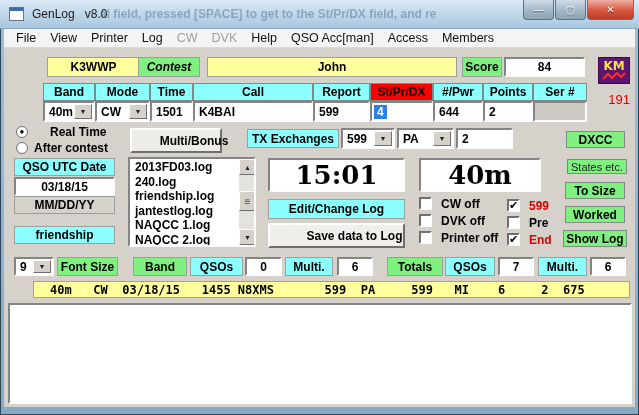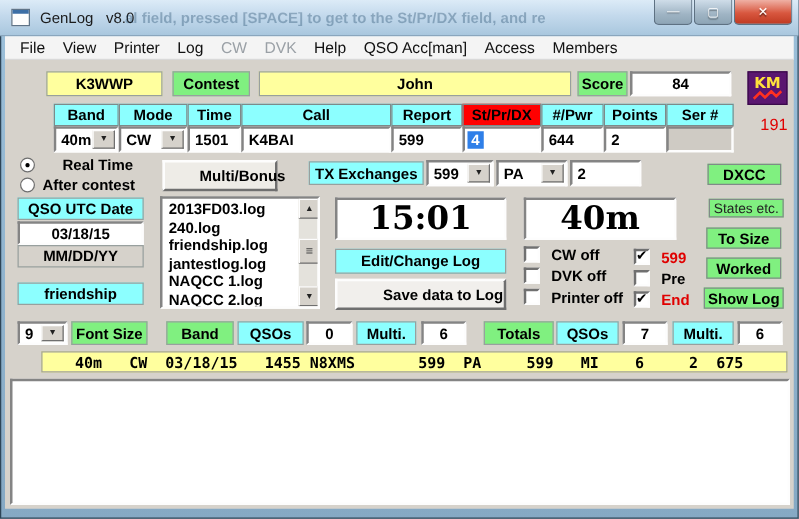--- a/index.html
+++ b/index.html
@@ -68,21 +68,21 @@
       justify-content:center;font-size:7px;color:#222;}
   .sbthumb{position:absolute;left:0;top:32px;width:15px;height:18px;background:#d6d2cb;
       border:1px solid;border-color:#fdfdfd #6f6f6f #6f6f6f #fdfdfd;display:flex;
       align-items:center;justify-content:center;font-size:10px;color:#444;}
   .kmicon{background:#5a1670;border:1px solid #3a0a4a;display:flex;flex-direction:column;
       align-items:center;justify-content:center;}
   .kmtext{color:#ffe23c;font-weight:bold;font-size:12px;line-height:11px;font-family:"DejaVu Sans",sans-serif;}
   .counter{color:#e00000;font-size:13px;font-weight:normal;text-align:right;}
   .logline{display:flex;align-items:center;background:#ffff9e;border:1px solid #a0a098;
       font-family:"DejaVu Sans Mono",monospace;font-size:12px;font-weight:bold;white-space:pre;
-      padding-left:26px;}
+      padding-left:16px;}
 </style>
 </head>
 <body>
 
 <div class="win">
 
   <div class="abs titlebar">
     <div class="abs app-icon">
         <div class="app-icon-bar"></div>
       </div>
@@ -109,22 +109,22 @@
     <span class="mi dis">CW</span>
     <span class="mi dis">DVK</span>
     <span class="mi">Help</span>
     <span class="mi">QSO Acc[man]</span>
     <span class="mi">Access</span>
     <span class="mi">Members</span>
   </div>
 
   <div class="abs client"></div>
 
-  <div class="abs lbl yellow" style="left:37px;top:57px;width:93px;height:20px;">K3WWP</div>
-  <div class="abs lbl green" style="left:138px;top:57px;width:62px;height:20px;">Contest</div>
+  <div class="abs lbl yellow" style="left:47px;top:57px;width:93px;height:20px;">K3WWP</div>
+  <div class="abs lbl green" style="left:138px;top:57px;width:62px;height:20px;font-style:italic;">Contest</div>
   <div class="abs lbl yellow" style="left:207px;top:57px;width:250px;height:20px;">John</div>
   <div class="abs lbl green" style="left:462px;top:57px;width:40px;height:20px;">Score</div>
   <div class="abs sunken fieldtxt centertxt" style="left:504px;top:57px;width:81px;height:20px;">84</div>
   <div class="abs kmicon" style="left:598px;top:57px;width:32px;height:27px;">
     <span class="kmtext">KM</span>
     <svg width="24" height="8" viewBox="0 0 24 8">
         <polyline points="1,7 6,2 10,6 15,1 19,5 23,1" fill="none" stroke="#ff3020" stroke-width="2"></polyline>
       </svg>
   </div>
   <div class="abs counter" style="left:596px;top:92px;width:34px;height:16px;">191</div>

